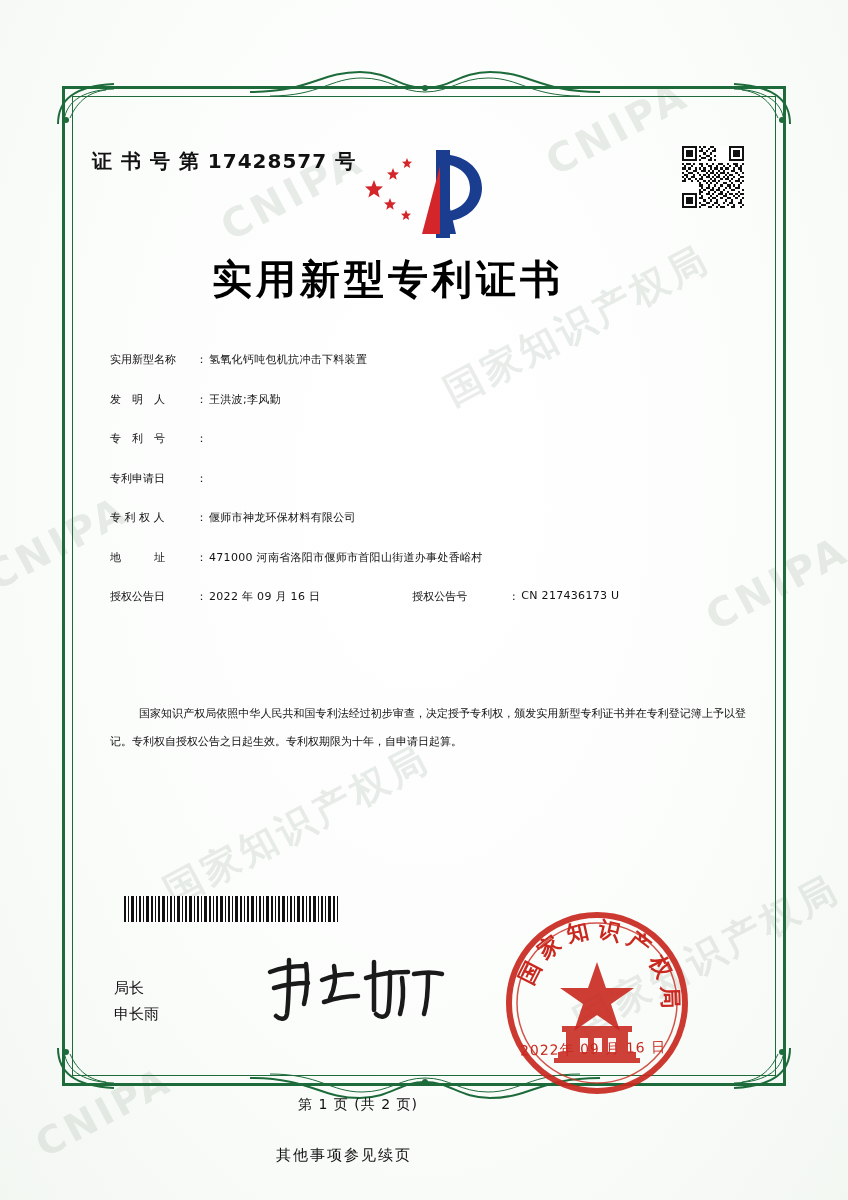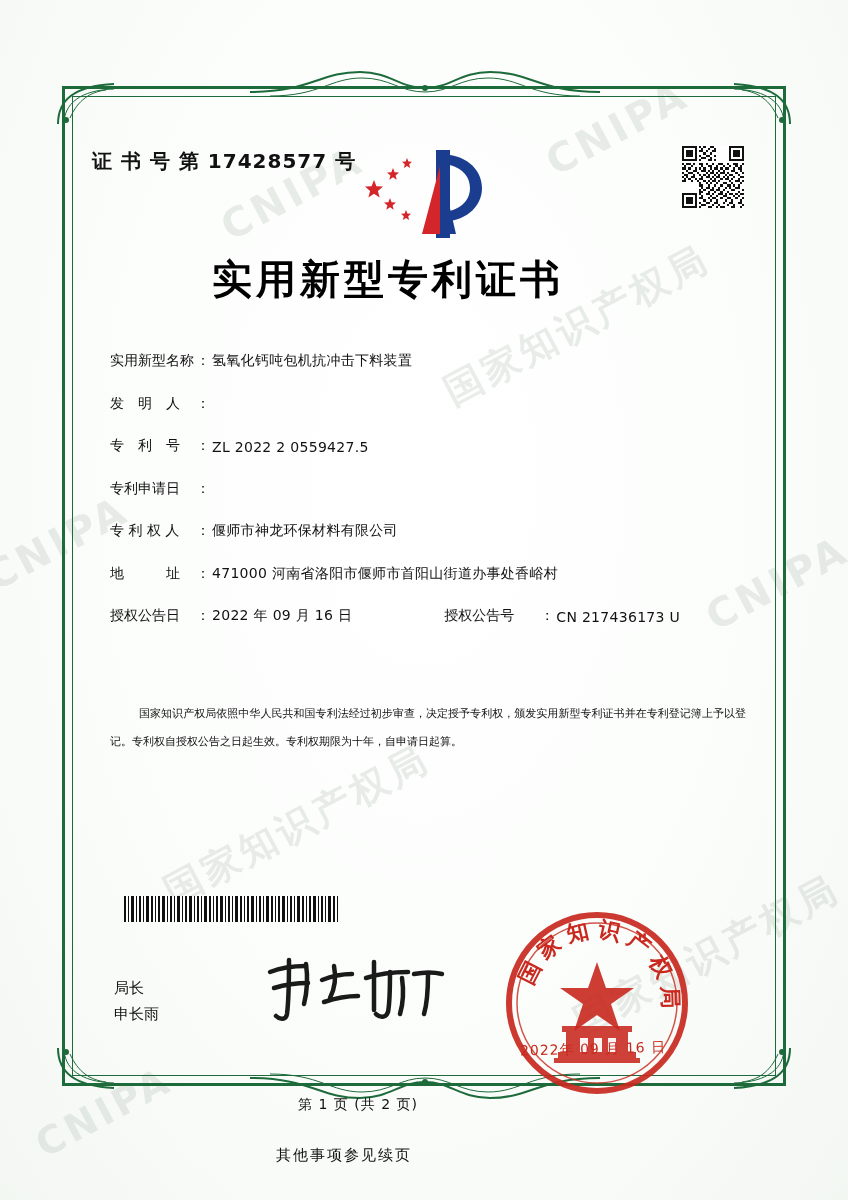--- a/index.html
+++ b/index.html
@@ -73,22 +73,22 @@
     position:absolute;left:0;top:252px;width:776px;text-align:center;
     font-size:40px;font-weight:bold;color:#000;letter-spacing:4px;
     font-family:"DejaVu Sans","Liberation Sans",sans-serif;
   }
 
   
   .fields{
     position:absolute;left:110px;top:352px;width:640px;
   }
   .field{
-    display:flex;align-items:flex-end;margin-bottom:24.5px;
-    font-size:14px;color:#111;
+    display:flex;align-items:flex-start;margin-bottom:24.5px;
+    font-size:11px;color:#111;
   }
   .f-label{
     width:86px;flex:0 0 86px;
     display:flex;justify-content:space-between;
     letter-spacing:0px;
   }
   .f-colon{margin:0 2px 0 0;}
   .f-value{flex:1;letter-spacing:0.3px;}
   .field.two .f-value{flex:0 0 auto;}
   .f-label2{
@@ -427,26 +427,26 @@
 
     <div class="field">
       <span class="f-label">实用新型名称</span>
       <span class="f-colon">：</span>
       <span class="f-value">氢氧化钙吨包机抗冲击下料装置</span>
     </div>
 
     <div class="field">
       <span class="f-label">发　明　人</span>
       <span class="f-colon">：</span>
+      <span class="f-value">王洪波;李风勤</span>
     </div>
 
     <div class="field">
       <span class="f-label">专　利　号</span>
       <span class="f-colon">：</span>
-      <span class="f-value">ZL 2022 2 0559427.5</span>
     </div>
 
     <div class="field">
       <span class="f-label">专利申请日</span>
       <span class="f-colon">：</span>
     </div>
 
     <div class="field">
       <span class="f-label">专 利 权 人</span>
       <span class="f-colon">：</span>

